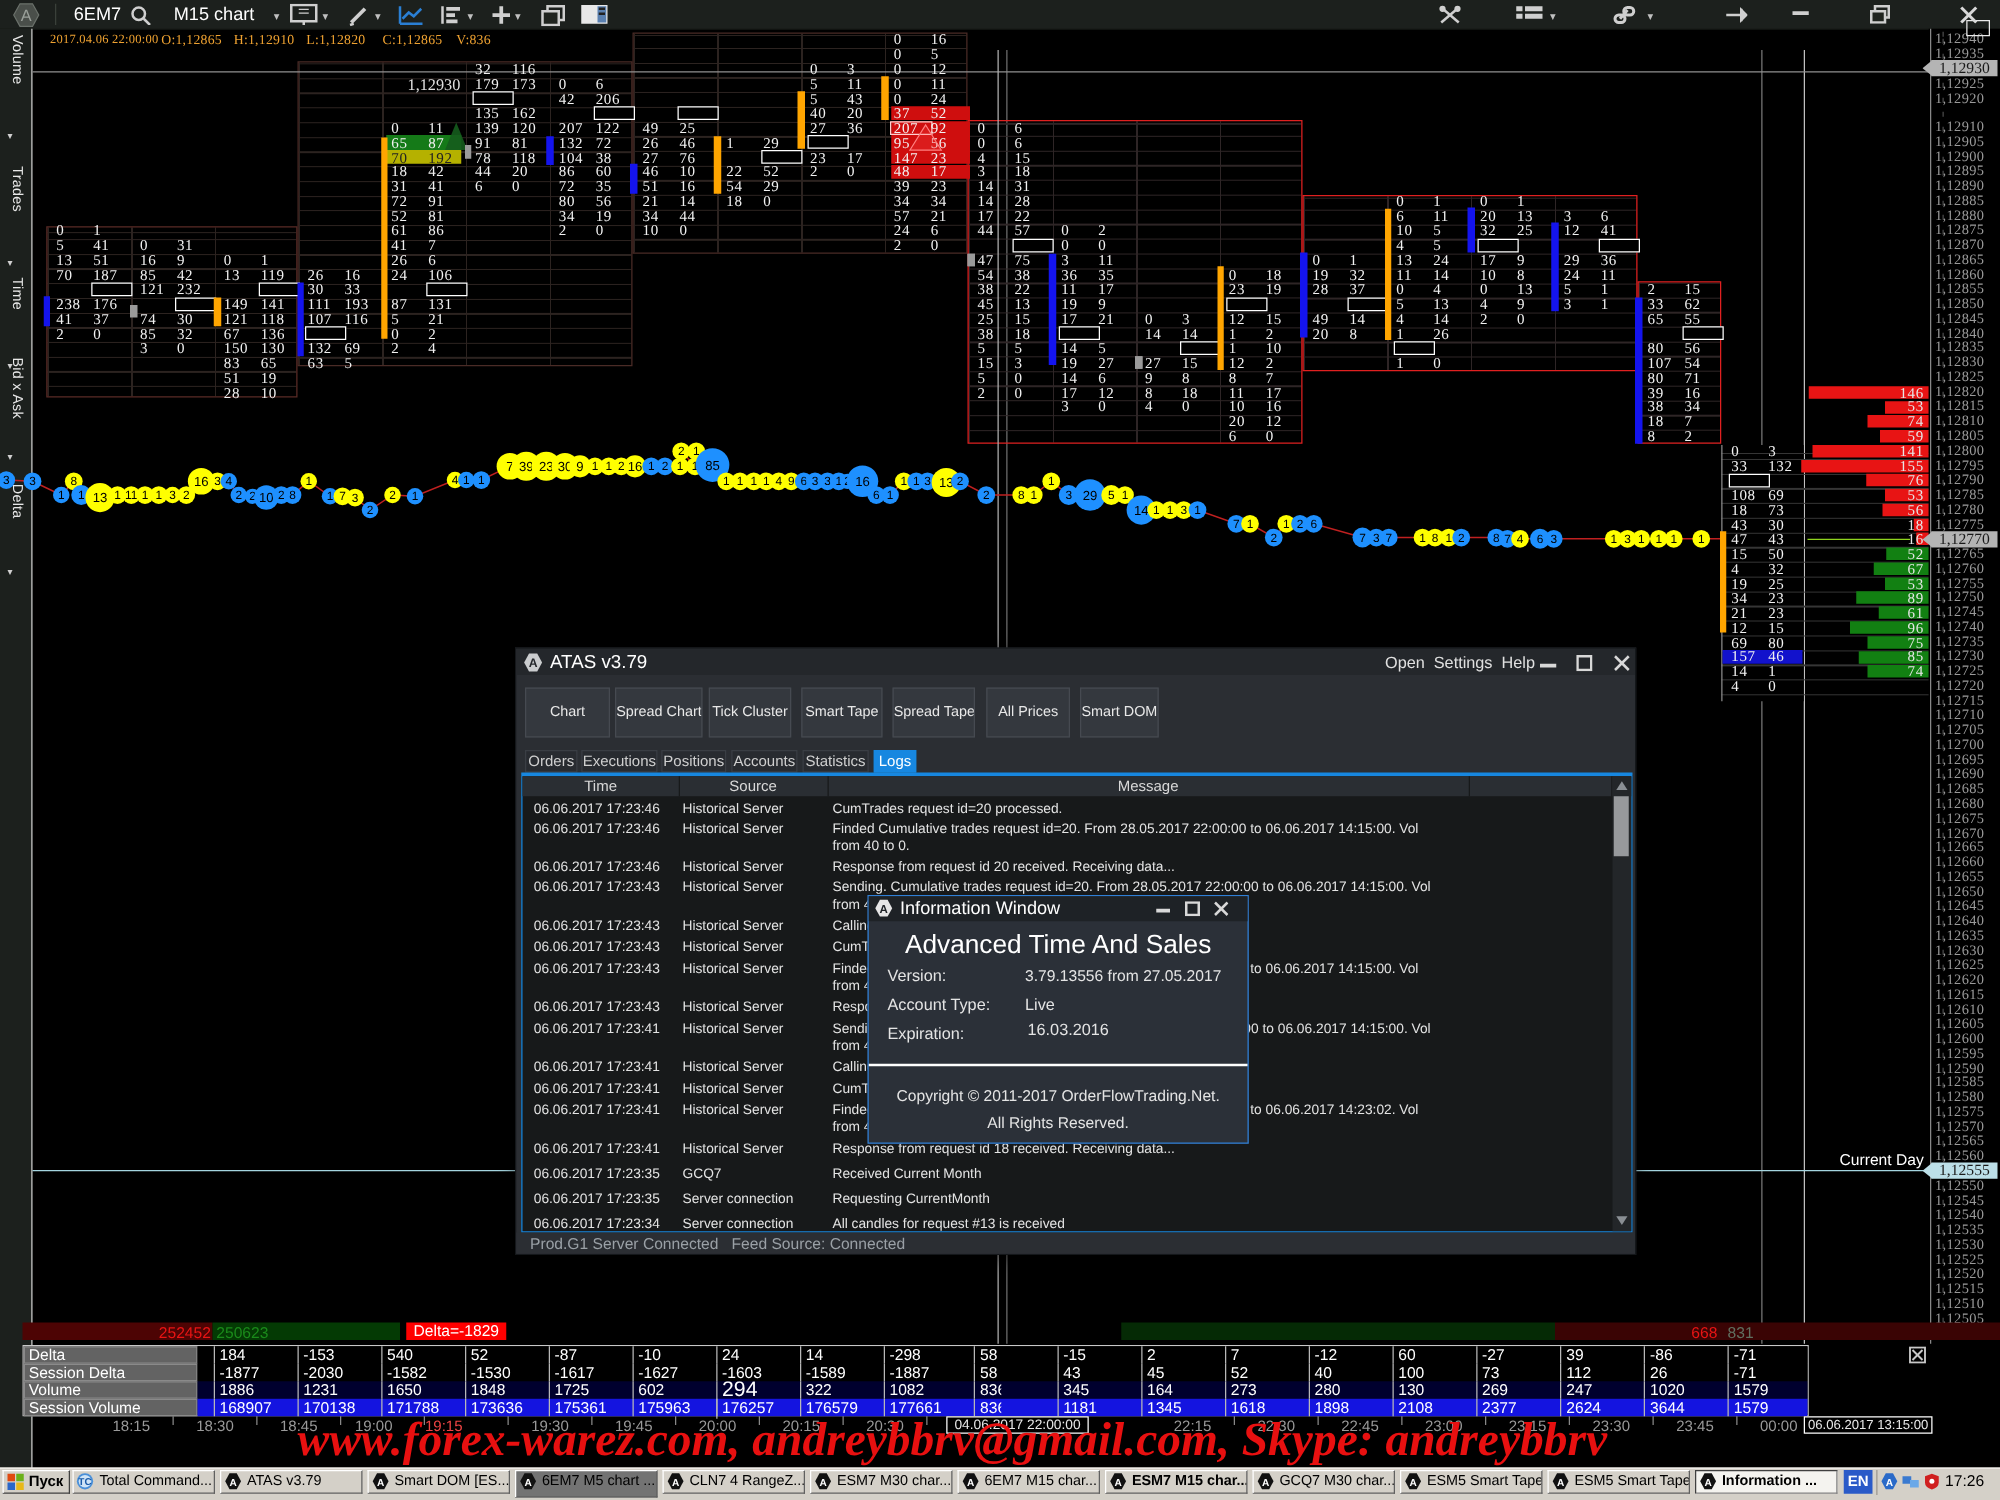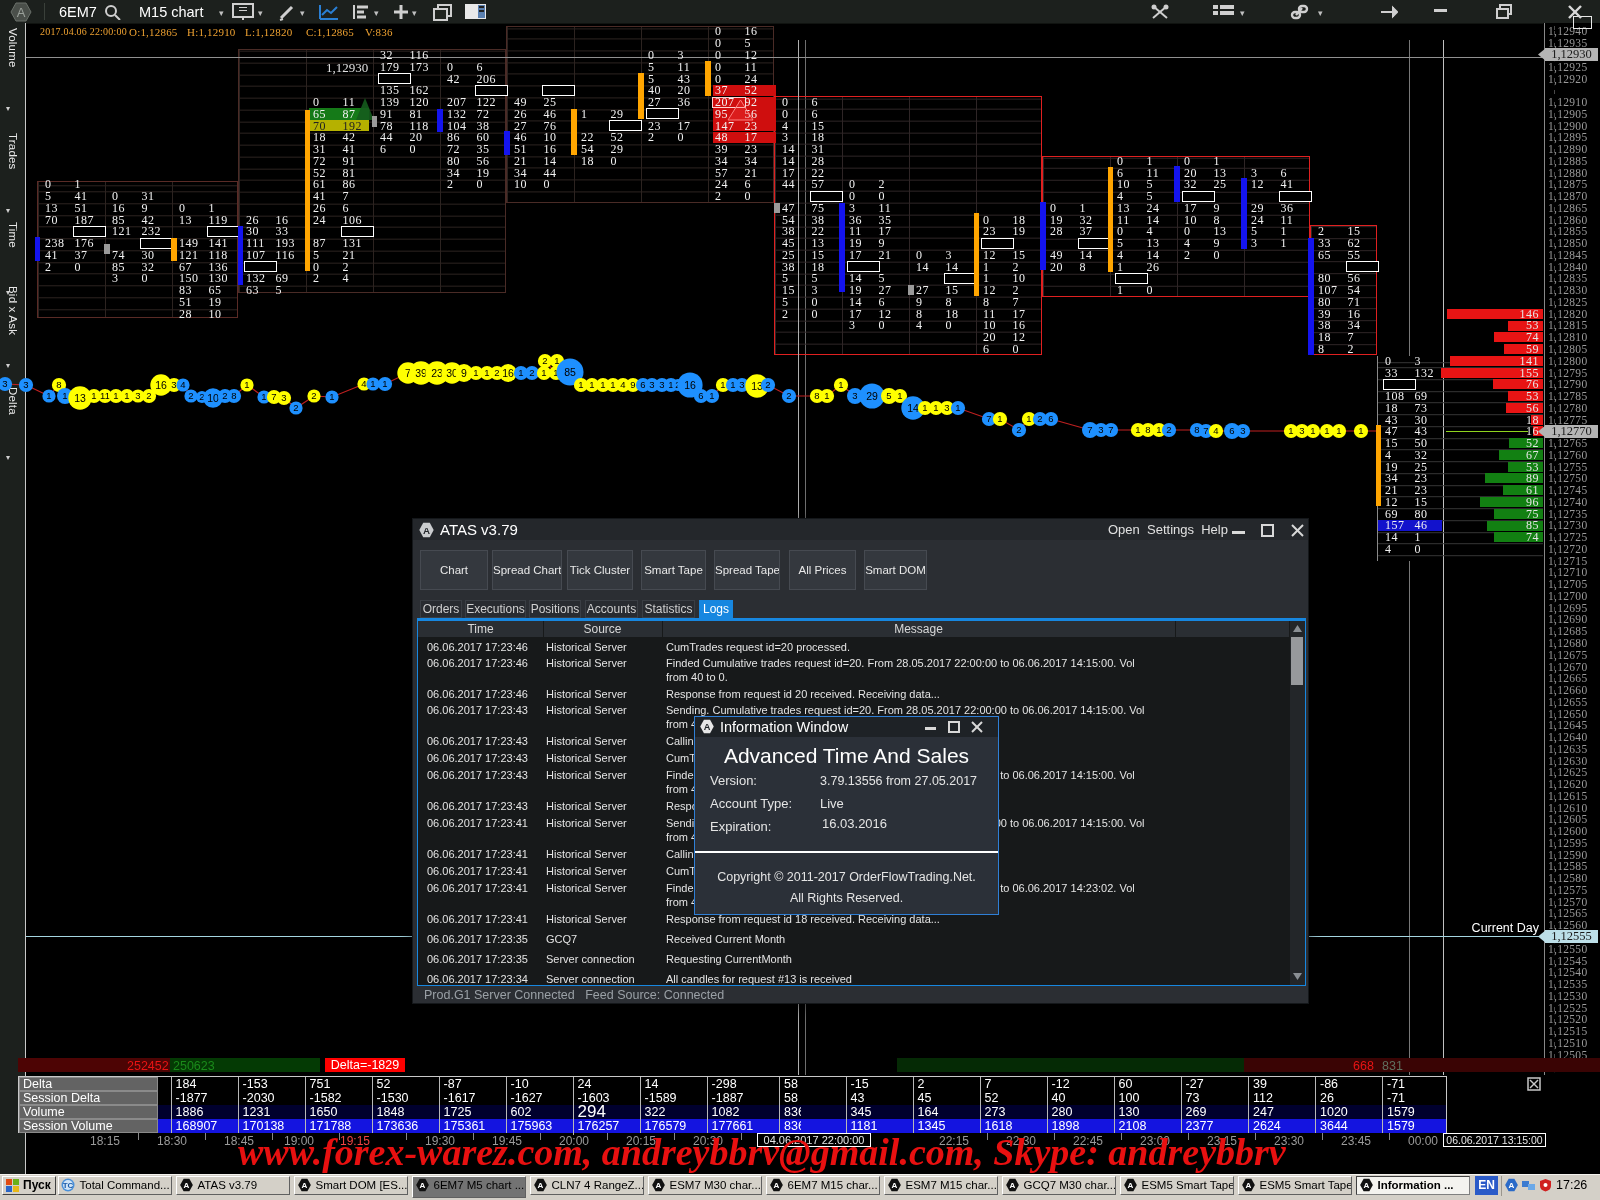--- a/index.html
+++ b/index.html
@@ -960,21 +960,21 @@
 <div style="position:absolute;left:19px;top:1119.3px;width:139px;height:14.1px;background:#636363;border:1px solid #8a8a8a;box-sizing:border-box;color:#fff;font-size:12.5px;line-height:13px;padding-left:3px">Session Volume</div>
 <div style="position:absolute;left:158px;top:1119.3px;width:1288px;height:14.1px;background:#1414e0"></div>
 <div style="position:absolute;left:170.6px;top:1077.0px;width:63px;height:14.1px;border-left:1px solid #b8b8b8;color:#fff;font-size:12.5px;line-height:14px;padding-left:4px;overflow:hidden;white-space:pre">184</div>
 <div style="position:absolute;left:170.6px;top:1091.1px;width:63px;height:14.1px;border-left:1px solid #b8b8b8;color:#fff;font-size:12.5px;line-height:14px;padding-left:4px;overflow:hidden;white-space:pre">-1877</div>
 <div style="position:absolute;left:170.6px;top:1105.2px;width:63px;height:14.1px;border-left:1px solid #b8b8b8;color:#fff;font-size:12.5px;line-height:14px;padding-left:4px;overflow:hidden;white-space:pre">1886</div>
 <div style="position:absolute;left:170.6px;top:1119.3px;width:63px;height:14.1px;border-left:1px solid #b8b8b8;color:#fff;font-size:12.5px;line-height:14px;padding-left:4px;overflow:hidden;white-space:pre">168907</div>
 <div style="position:absolute;left:237.6px;top:1077.0px;width:63px;height:14.1px;border-left:1px solid #b8b8b8;color:#fff;font-size:12.5px;line-height:14px;padding-left:4px;overflow:hidden;white-space:pre">-153</div>
 <div style="position:absolute;left:237.6px;top:1091.1px;width:63px;height:14.1px;border-left:1px solid #b8b8b8;color:#fff;font-size:12.5px;line-height:14px;padding-left:4px;overflow:hidden;white-space:pre">-2030</div>
 <div style="position:absolute;left:237.6px;top:1105.2px;width:63px;height:14.1px;border-left:1px solid #b8b8b8;color:#fff;font-size:12.5px;line-height:14px;padding-left:4px;overflow:hidden;white-space:pre">1231</div>
 <div style="position:absolute;left:237.6px;top:1119.3px;width:63px;height:14.1px;border-left:1px solid #b8b8b8;color:#fff;font-size:12.5px;line-height:14px;padding-left:4px;overflow:hidden;white-space:pre">170138</div>
-<div style="position:absolute;left:304.6px;top:1077.0px;width:63px;height:14.1px;border-left:1px solid #b8b8b8;color:#fff;font-size:12.5px;line-height:14px;padding-left:4px;overflow:hidden;white-space:pre">751</div>
+<div style="position:absolute;left:304.6px;top:1077.0px;width:63px;height:14.1px;border-left:1px solid #b8b8b8;color:#fff;font-size:12.5px;line-height:14px;padding-left:4px;overflow:hidden;white-space:pre">540</div>
 <div style="position:absolute;left:304.6px;top:1091.1px;width:63px;height:14.1px;border-left:1px solid #b8b8b8;color:#fff;font-size:12.5px;line-height:14px;padding-left:4px;overflow:hidden;white-space:pre">-1582</div>
 <div style="position:absolute;left:304.6px;top:1105.2px;width:63px;height:14.1px;border-left:1px solid #b8b8b8;color:#fff;font-size:12.5px;line-height:14px;padding-left:4px;overflow:hidden;white-space:pre">1650</div>
 <div style="position:absolute;left:304.6px;top:1119.3px;width:63px;height:14.1px;border-left:1px solid #b8b8b8;color:#fff;font-size:12.5px;line-height:14px;padding-left:4px;overflow:hidden;white-space:pre">171788</div>
 <div style="position:absolute;left:371.6px;top:1077.0px;width:63px;height:14.1px;border-left:1px solid #b8b8b8;color:#fff;font-size:12.5px;line-height:14px;padding-left:4px;overflow:hidden;white-space:pre">52</div>
 <div style="position:absolute;left:371.6px;top:1091.1px;width:63px;height:14.1px;border-left:1px solid #b8b8b8;color:#fff;font-size:12.5px;line-height:14px;padding-left:4px;overflow:hidden;white-space:pre">-1530</div>
 <div style="position:absolute;left:371.6px;top:1105.2px;width:63px;height:14.1px;border-left:1px solid #b8b8b8;color:#fff;font-size:12.5px;line-height:14px;padding-left:4px;overflow:hidden;white-space:pre">1848</div>
 <div style="position:absolute;left:371.6px;top:1119.3px;width:63px;height:14.1px;border-left:1px solid #b8b8b8;color:#fff;font-size:12.5px;line-height:14px;padding-left:4px;overflow:hidden;white-space:pre">173636</div>
 <div style="position:absolute;left:438.6px;top:1077.0px;width:63px;height:14.1px;border-left:1px solid #b8b8b8;color:#fff;font-size:12.5px;line-height:14px;padding-left:4px;overflow:hidden;white-space:pre">-87</div>
 <div style="position:absolute;left:438.6px;top:1091.1px;width:63px;height:14.1px;border-left:1px solid #b8b8b8;color:#fff;font-size:12.5px;line-height:14px;padding-left:4px;overflow:hidden;white-space:pre">-1617</div>
 <div style="position:absolute;left:438.6px;top:1105.2px;width:63px;height:14.1px;border-left:1px solid #b8b8b8;color:#fff;font-size:12.5px;line-height:14px;padding-left:4px;overflow:hidden;white-space:pre">1725</div>
@@ -1246,21 +1246,21 @@
 <div style="position:absolute;left:647.5px;top:1176px;width:114.0px;height:19px;background:#d4d0c8;border:1px solid #404040;border-top-color:#fff;border-left-color:#fff;border-bottom-color:#606060;border-right-color:#606060;box-sizing:border-box;z-index:61;color:#000;font-size:11.5px;font-weight:normal;line-height:17px;padding-left:21px;overflow:hidden;white-space:pre">ESM7 M30 char...</div>
 <div style="position:absolute;left:650.5px;top:1178px;z-index:62"><svg width="15" height="14" viewBox="0 0 26 24">
       <polygon points="8,1 18,1 24,12 18,23 8,23 2,12" fill="#111"></polygon>
       <text x="13" y="18" font-size="14" fill="#fff" text-anchor="middle" font-family="Liberation Sans" font-weight="bold">A</text>
     </svg></div>
 <div style="position:absolute;left:765.5px;top:1176px;width:114.0px;height:19px;background:#d4d0c8;border:1px solid #404040;border-top-color:#fff;border-left-color:#fff;border-bottom-color:#606060;border-right-color:#606060;box-sizing:border-box;z-index:61;color:#000;font-size:11.5px;font-weight:normal;line-height:17px;padding-left:21px;overflow:hidden;white-space:pre">6EM7 M15 char...</div>
 <div style="position:absolute;left:768.5px;top:1178px;z-index:62"><svg width="15" height="14" viewBox="0 0 26 24">
       <polygon points="8,1 18,1 24,12 18,23 8,23 2,12" fill="#111"></polygon>
       <text x="13" y="18" font-size="14" fill="#fff" text-anchor="middle" font-family="Liberation Sans" font-weight="bold">A</text>
     </svg></div>
-<div style="position:absolute;left:883.5px;top:1176px;width:114.0px;height:19px;background:#d4d0c8;border:1px solid #404040;border-top-color:#fff;border-left-color:#fff;border-bottom-color:#606060;border-right-color:#606060;box-sizing:border-box;z-index:61;color:#000;font-size:11.5px;font-weight:normal;line-height:17px;padding-left:21px;overflow:hidden;white-space:pre">ESM7 M15 char...</div>
+<div style="position:absolute;left:883.5px;top:1176px;width:114.0px;height:19px;background:#d4d0c8;border:1px solid #404040;border-top-color:#fff;border-left-color:#fff;border-bottom-color:#606060;border-right-color:#606060;box-sizing:border-box;z-index:61;color:#000;font-size:11.5px;font-weight:bold;line-height:17px;padding-left:21px;overflow:hidden;white-space:pre">ESM7 M15 char...</div>
 <div style="position:absolute;left:886.5px;top:1178px;z-index:62"><svg width="15" height="14" viewBox="0 0 26 24">
       <polygon points="8,1 18,1 24,12 18,23 8,23 2,12" fill="#111"></polygon>
       <text x="13" y="18" font-size="14" fill="#fff" text-anchor="middle" font-family="Liberation Sans" font-weight="bold">A</text>
     </svg></div>
 <div style="position:absolute;left:1001.5px;top:1176px;width:114.0px;height:19px;background:#d4d0c8;border:1px solid #404040;border-top-color:#fff;border-left-color:#fff;border-bottom-color:#606060;border-right-color:#606060;box-sizing:border-box;z-index:61;color:#000;font-size:11.5px;font-weight:normal;line-height:17px;padding-left:21px;overflow:hidden;white-space:pre">GCQ7 M30 char...</div>
 <div style="position:absolute;left:1004.5px;top:1178px;z-index:62"><svg width="15" height="14" viewBox="0 0 26 24">
       <polygon points="8,1 18,1 24,12 18,23 8,23 2,12" fill="#111"></polygon>
       <text x="13" y="18" font-size="14" fill="#fff" text-anchor="middle" font-family="Liberation Sans" font-weight="bold">A</text>
     </svg></div>
 <div style="position:absolute;left:1119.5px;top:1176px;width:114.0px;height:19px;background:#d4d0c8;border:1px solid #404040;border-top-color:#fff;border-left-color:#fff;border-bottom-color:#606060;border-right-color:#606060;box-sizing:border-box;z-index:61;color:#000;font-size:11.5px;font-weight:normal;line-height:17px;padding-left:21px;overflow:hidden;white-space:pre">ESM5 Smart Tape</div>

